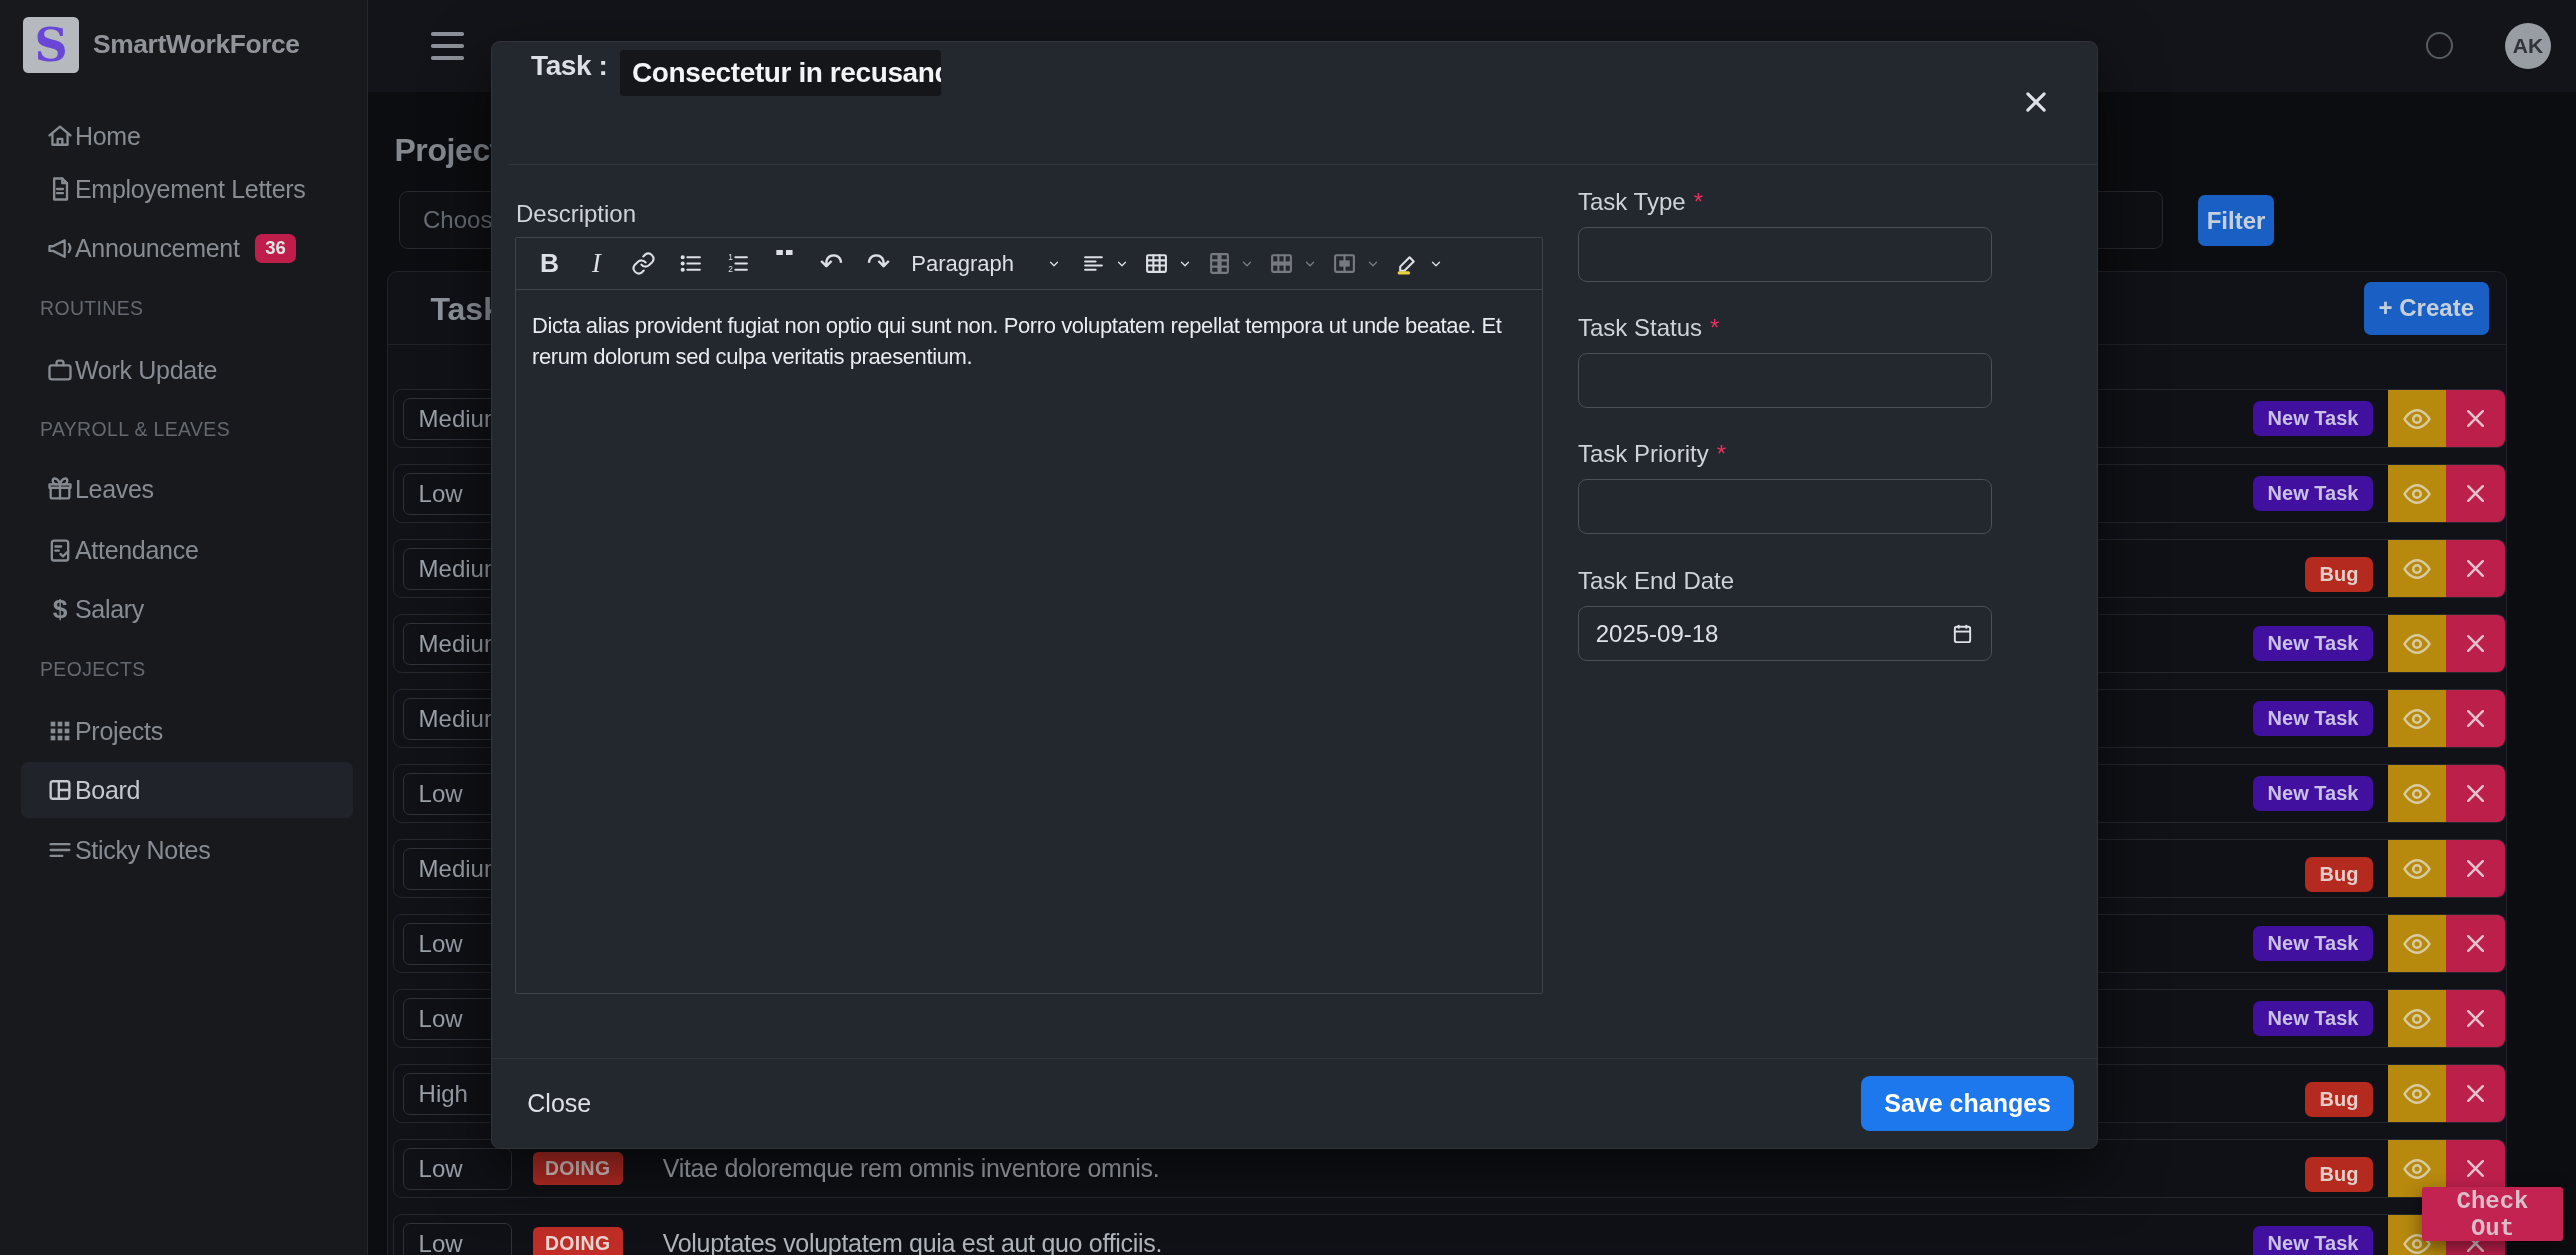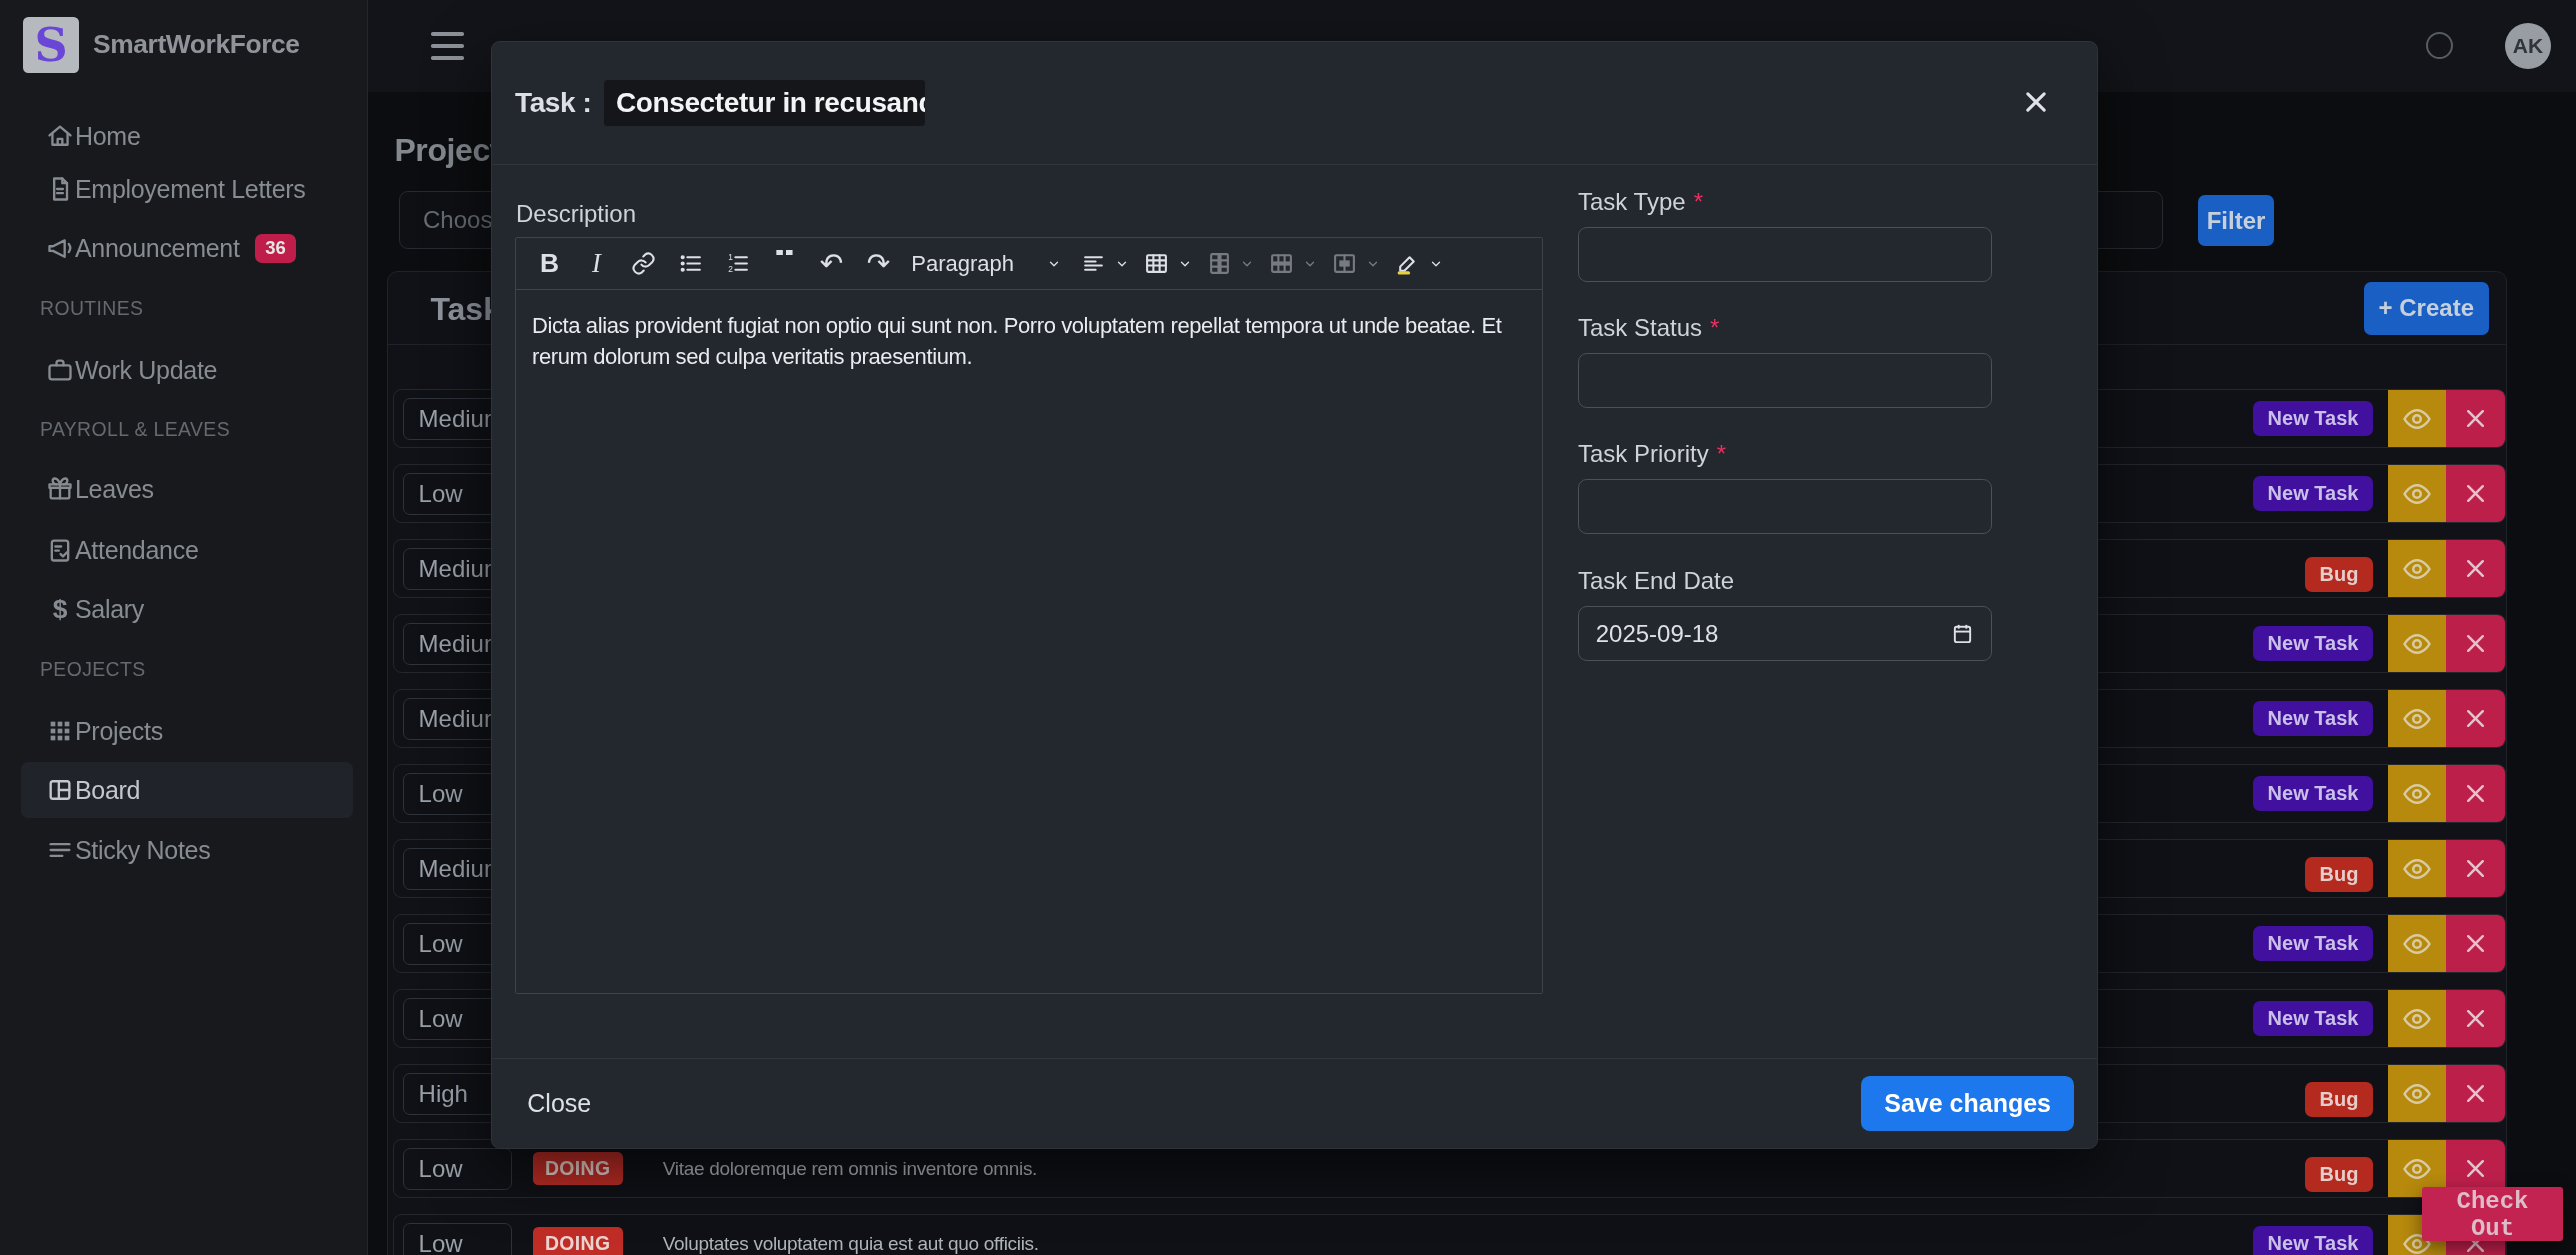--- a/index.html
+++ b/index.html
@@ -35,35 +35,35 @@
   .btn-blue{background:#1a60c4;border:none;border-radius:7px;color:#c6d0dc;font-size:24px;font-weight:600;font-family:inherit;cursor:pointer;}
   .filter-btn{position:absolute;left:1830px;top:103px;width:76px;height:51px;}
   .task-card{position:absolute;left:19.4px;top:179px;width:2120px;height:1109px;background:#101218;border:0.9px solid #20232a;border-radius:10.6px;box-sizing:border-box;}
   .card-header{position:absolute;left:0;top:0;right:0;height:72px;border-bottom:0.9px solid #1f2228;}
   .card-title{position:absolute;left:42px;top:19.4px;font-size:32px;font-weight:700;color:#8f959d;}
   .create-btn{position:absolute;right:17.6px;top:9.7px;width:125px;height:53px;}
   .rows{position:absolute;left:4.4px;right:0;top:117px;}
   .brow{height:59px;margin-bottom:16px;border:0.9px solid #24272d;border-radius:8.8px;background:#0f1116;display:flex;align-items:center;overflow:hidden;box-sizing:border-box;}
   .prio{margin-left:8.8px;width:109px;height:42px;border:0.9px solid #2e323a;border-radius:7px;display:flex;align-items:center;padding-left:15px;color:#9aa0a8;font-size:24px;box-sizing:border-box;flex:0 0 auto;white-space:nowrap;overflow:hidden;cursor:pointer;}
   .sbadge{margin-left:21px;background:#bf2d26;color:#ead4d1;font-size:19.4px;font-weight:700;border-radius:5.3px;padding:5.3px 12.3px;letter-spacing:0.4px;flex:0 0 auto;}
-  .rdesc{margin-left:40px;font-size:19px;color:#aeb4ba;letter-spacing:-0.3px;white-space:nowrap;}
+  .rdesc{margin-left:40px;font-size:25px;color:#aeb4ba;letter-spacing:-0.3px;white-space:nowrap;}
   .sp{flex:1;}
   .tbadge{font-size:20px;font-weight:700;border-radius:7px;padding:6.2px 15px;margin-right:15px;flex:0 0 auto;}
   .tbadge[data-type="new-task"]{background:#42109e;color:#c9c0ea;}
   .tbadge[data-type="bug"]{background:#b42a1f;color:#e5cdc9;margin-top:12px;}
   .eyebtn,.delbtn{height:59px;border:none;display:flex;align-items:center;justify-content:center;cursor:pointer;flex:0 0 auto;margin:-0.9px 0;}
   .eyebtn{width:58px;background:#b7890d;}
   .delbtn{width:59px;background:#bd1f4b;}
   .eyebtn svg{width:30px;height:30px;stroke:#d9cba1;fill:none;stroke-width:2;}
   .delbtn svg{width:25px;height:25px;stroke:#e7c2cd;stroke-width:2.4;stroke-linecap:round;}
   .checkout-btn{position:absolute;left:2054px;top:1095px;width:141px;height:54px;background:#c32350;border:none;border-radius:3px;color:#ddbdc8;font-size:24px;font-weight:700;font-family:Liberation Mono, monospace;cursor:pointer;z-index:40;box-shadow:0 7px 19.4px rgba(0,0,0,.45);}
 
   
   #modal{position:absolute;left:491px;top:41px;width:1607px;height:1108px;background:#23272e;border:0.9px solid #2f343b;border-radius:8.8px;z-index:100;box-shadow:0 21px 62px rgba(0,0,0,.6);box-sizing:border-box;}
-  .m-header{position:absolute;left:0;top:0;right:0;height:123px;border-bottom:0.9px solid #31353c;display:flex;align-items:center;padding:8px 23px;box-sizing:border-box;}
+  .m-header{position:absolute;left:16px;top:0;right:0;height:123px;border-bottom:0.9px solid #31353c;display:flex;padding:8px 23px;box-sizing:border-box;}
   .m-title-label{font-size:28px;font-weight:600;color:#dce0e5;letter-spacing:-0.4px;}
   .m-title-box{margin-left:12.3px;width:321px;height:46px;background:#14161a;border-radius:3.5px;display:flex;align-items:center;padding-left:12.3px;box-sizing:border-box;overflow:hidden;}
   .m-title-text{font-size:28px;font-weight:600;color:#f2f4f6;letter-spacing:-0.4px;white-space:nowrap;}
   .m-close{position:absolute;right:40px;top:42px;width:35px;height:35px;background:none;border:none;cursor:pointer;padding:0;}
   .m-close svg{width:28px;height:28px;stroke:#dfe3e8;stroke-width:2.6;stroke-linecap:round;}
   .desc-label{position:absolute;left:24px;top:158px;font-size:24px;color:#ced3d9;}
   .editor{position:absolute;left:23px;top:195px;width:1028px;height:757px;border:0.9px solid #3e444c;border-radius:1.8px;box-sizing:border-box;}
   .toolbar{height:51px;border-bottom:0.9px solid #3e444c;display:flex;align-items:center;padding:0 14px;gap:8px;color:#dde1e6;}
   .tbtn{height:39px;min-width:39px;display:flex;align-items:center;justify-content:center;background:none;border:none;color:#dde1e6;cursor:pointer;padding:0 3.5px;border-radius:3.5px;}
   .tbtn svg{width:25px;height:25px;stroke:currentColor;fill:none;stroke-width:2;stroke-linecap:round;stroke-linejoin:round;}

